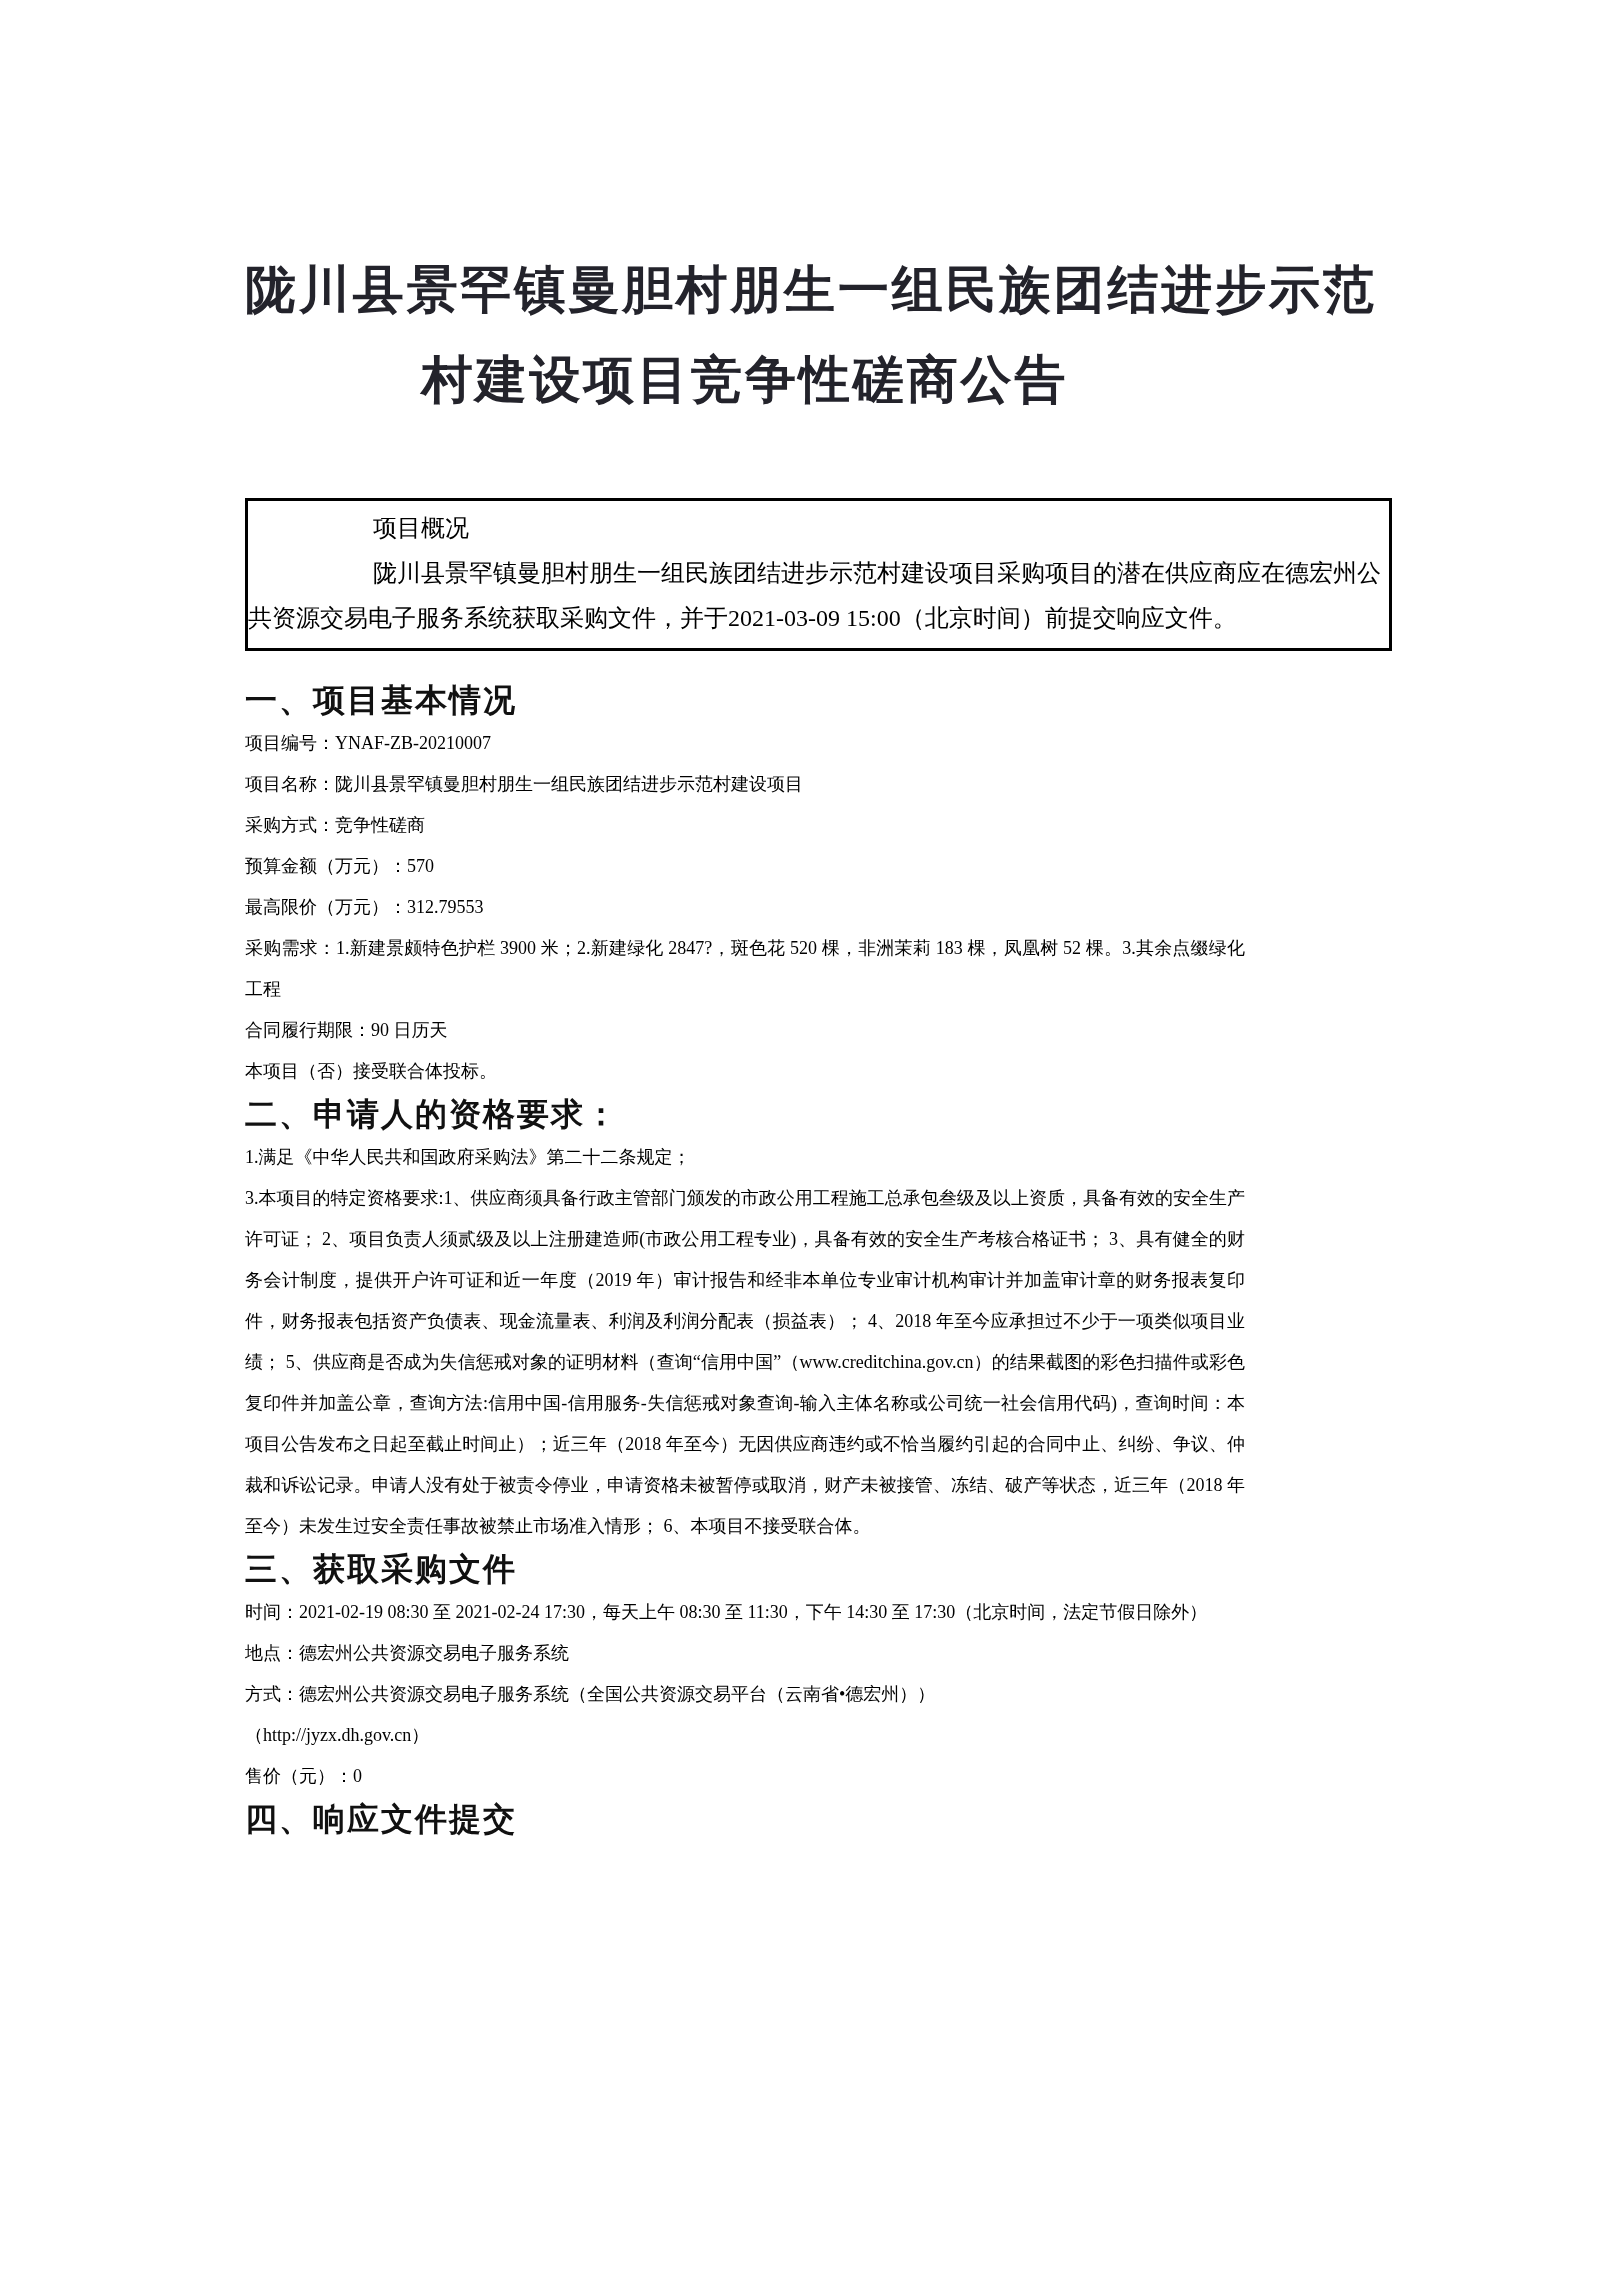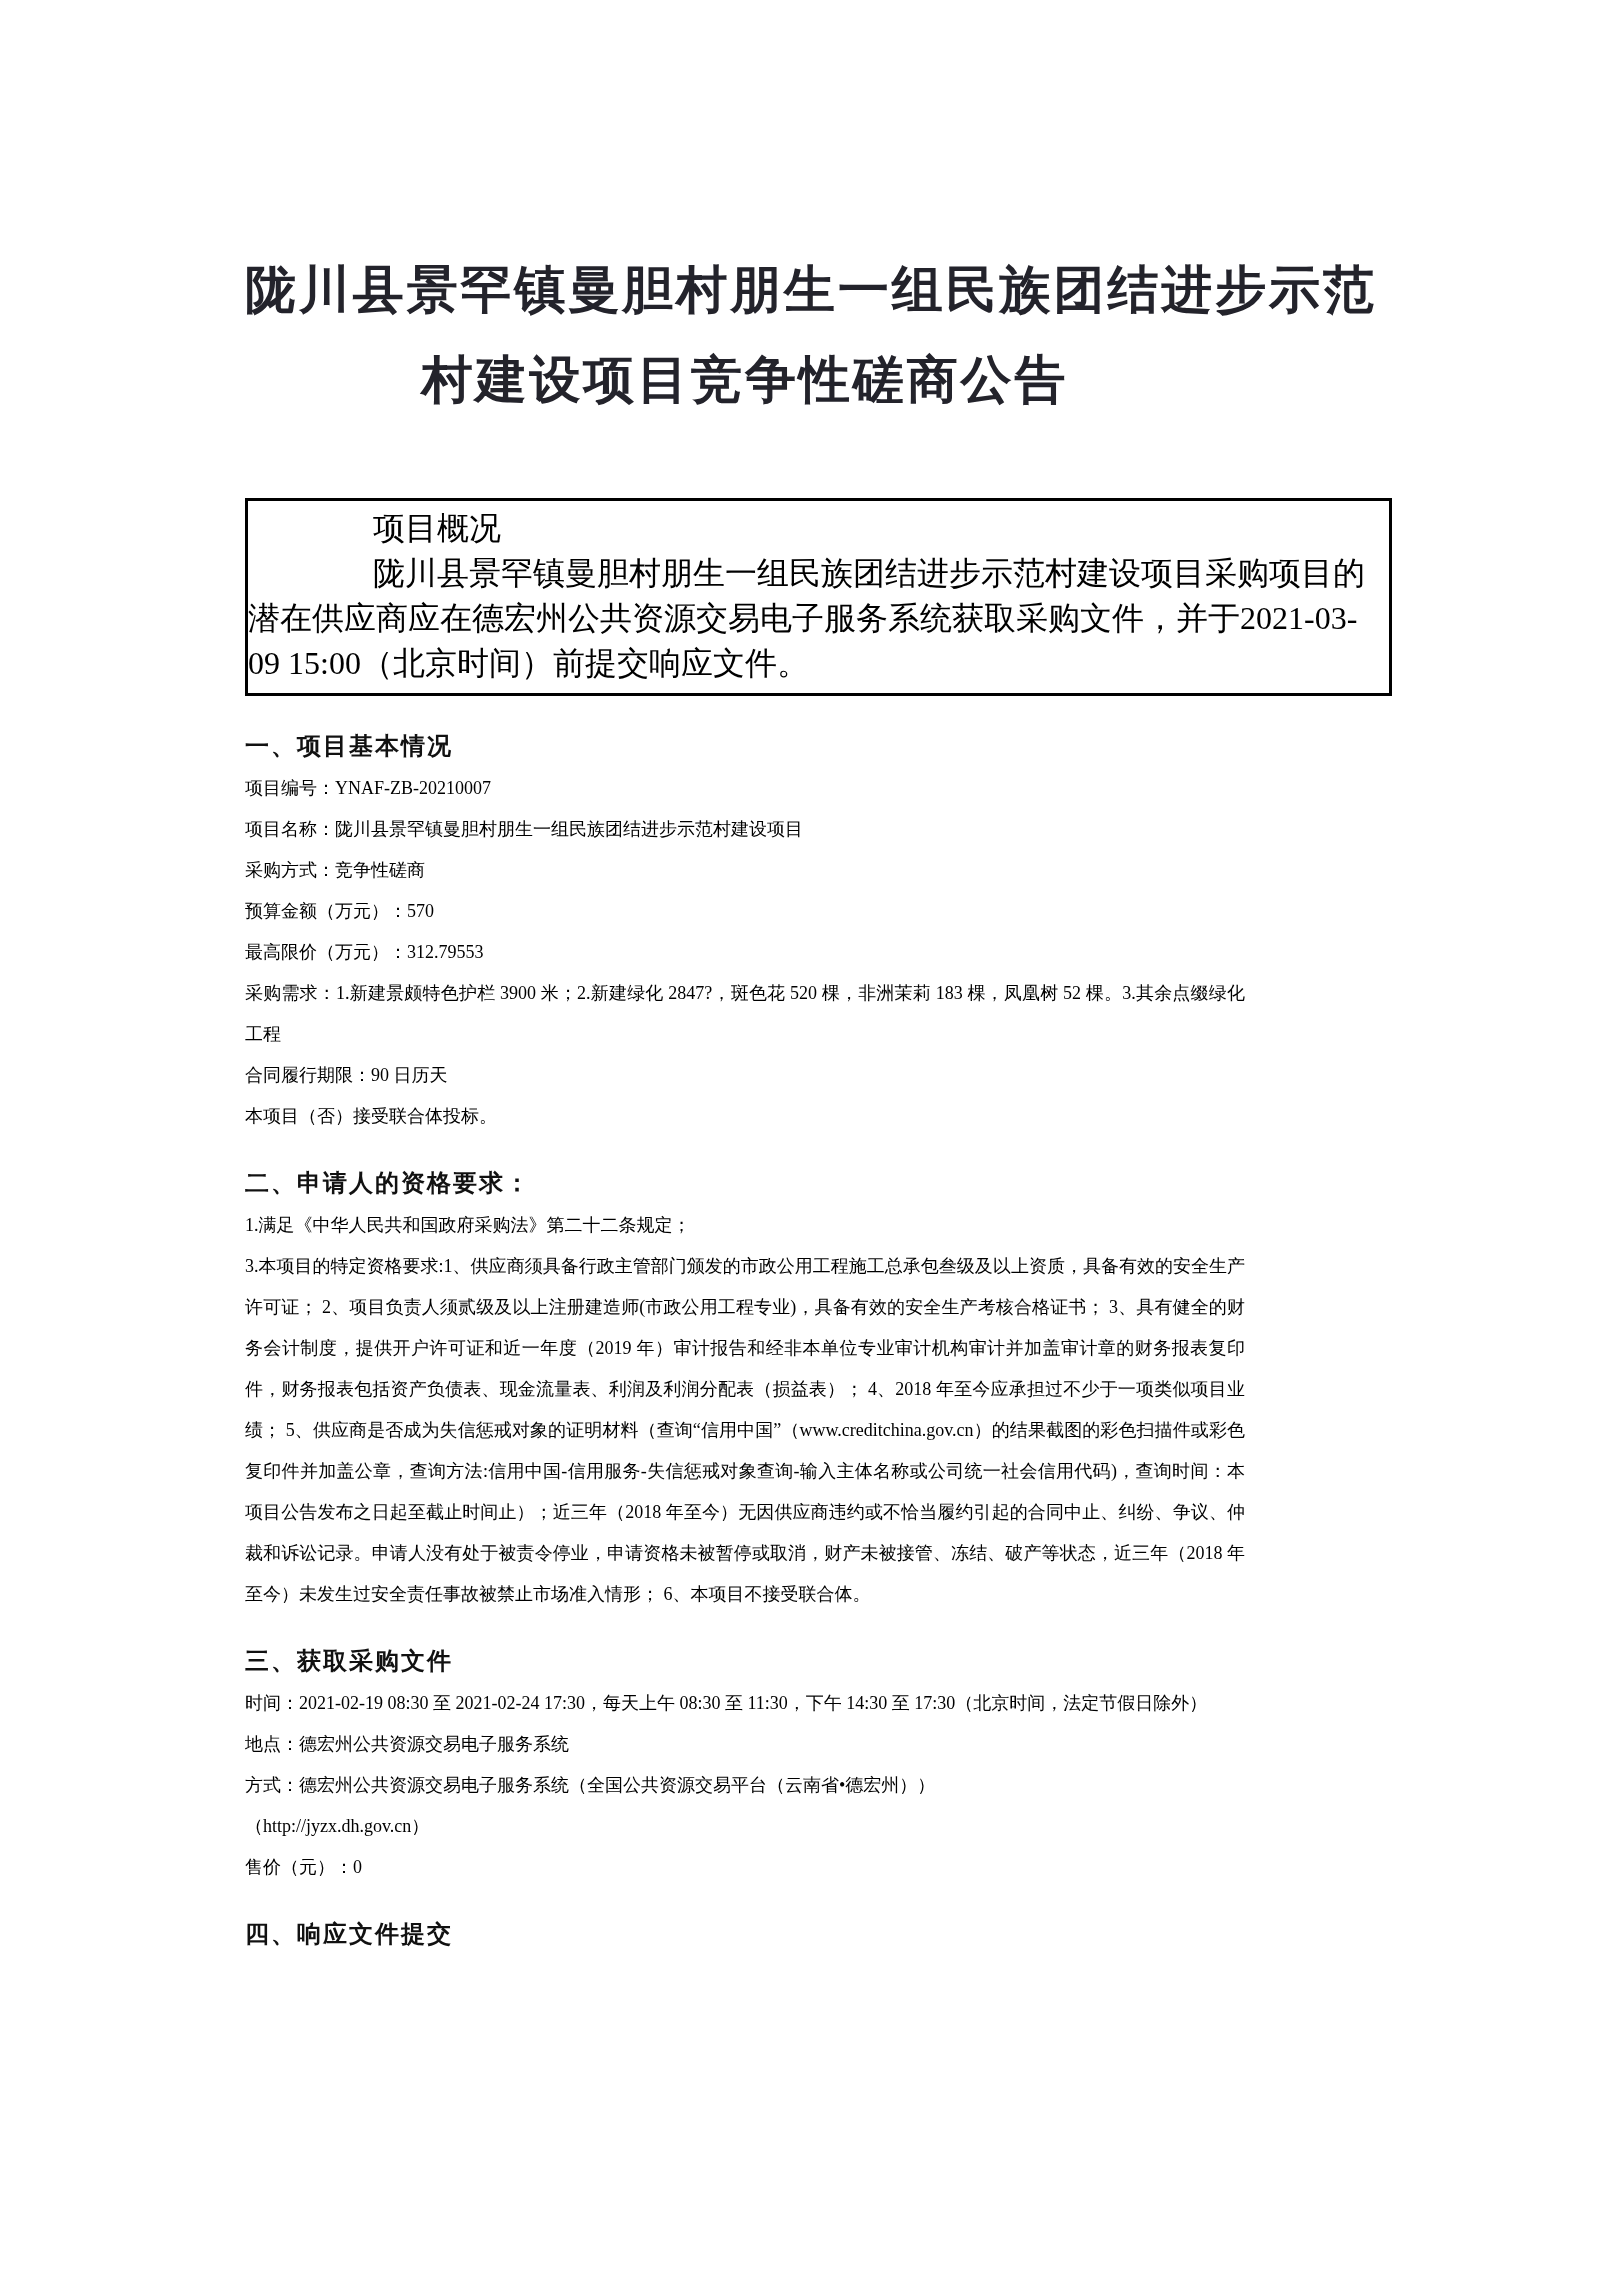--- a/index.html
+++ b/index.html
@@ -26,32 +26,31 @@
     color: #23232b;
     font-family: "Liberation Serif", "DejaVu Serif", serif;
   }
   .title-line { display: block; white-space: nowrap; }
   .overview-box {
     margin-top: 73px;
     margin-bottom: 27.4px;
     width: 1147px;
     border: 3.9px solid #000000;
     padding: 4.9px 7.8px 6.9px 0;
-    font-size: 32px;
+    font-size: 24px;
     line-height: 45px;
   }
   .box-para { text-indent: 125px; }
   .sec-heading {
     font-family: "Liberation Sans", "DejaVu Sans", sans-serif;
     font-weight: bold;
-    font-size: 24px;
+    font-size: 32px;
     line-height: 45px;
     letter-spacing: 2px;
     color: #111111;
-    margin-top: 23px;
   }
   .body-para {
     font-size: 18px;
     line-height: 41px;
     text-align: justify;
   }
 </style>
 </head>
 <body>
 

